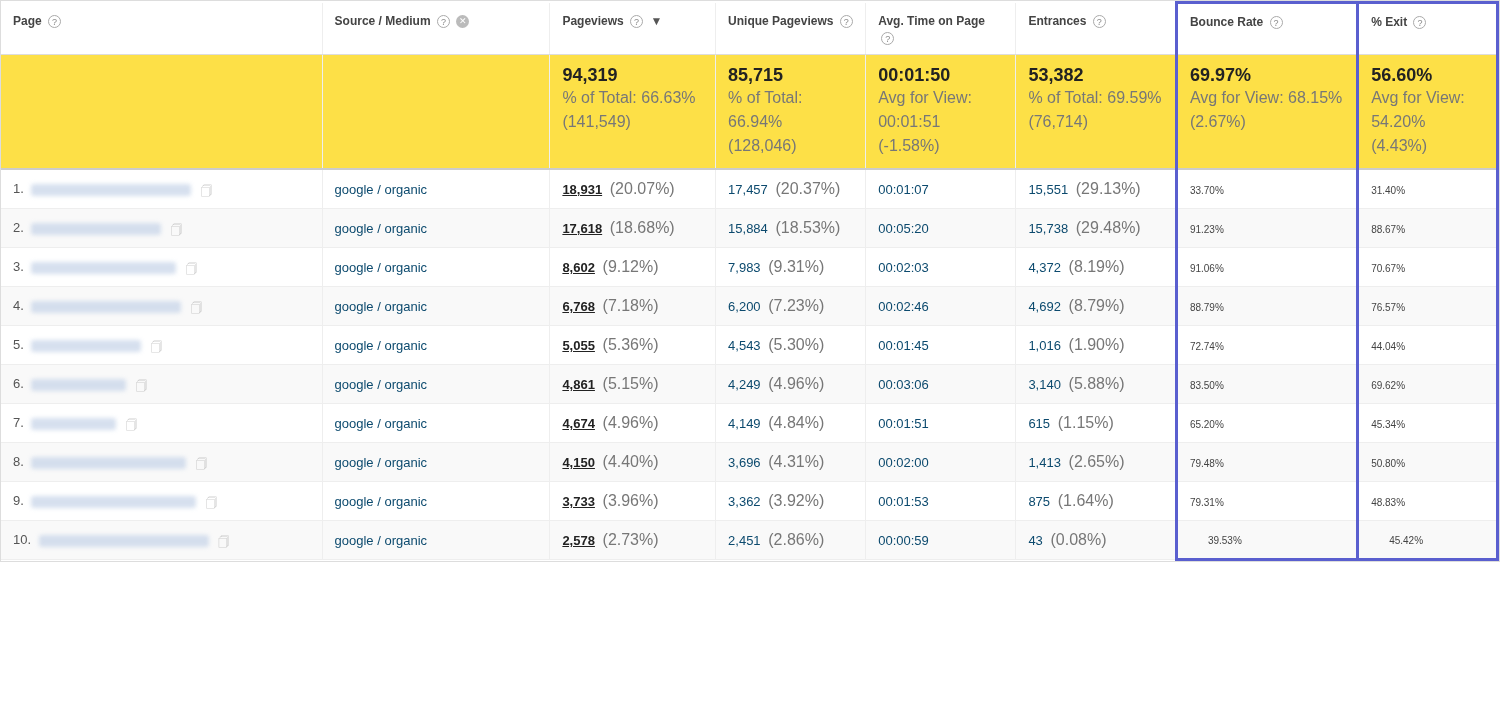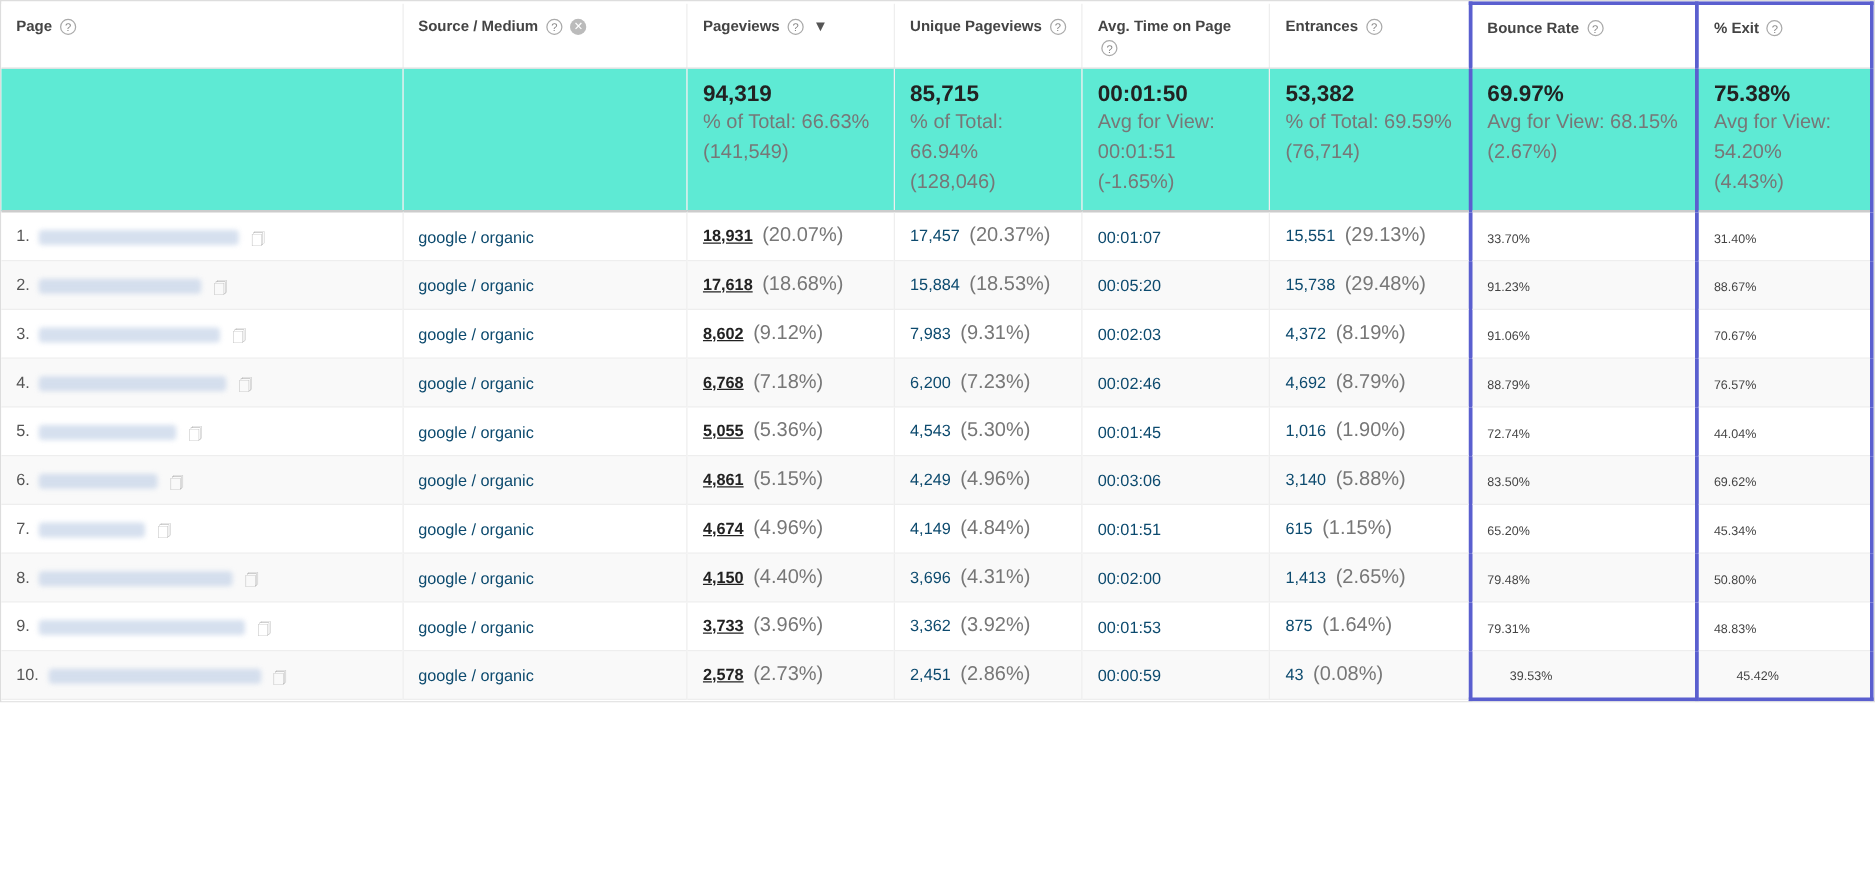--- a/index.html
+++ b/index.html
@@ -34,21 +34,21 @@
       border-right: 1px solid #eee;
       padding: 10px 12px 8px;
       text-align: left;
       vertical-align: top;
       font-weight: normal;
       color: #555;
       font-size: 12px;
       line-height: 1.4;
     }
     thead tr.totals-row td {
-      background: #5eead4;
+      background: #fde047;
       border-bottom: 2px solid #ccc;
       border-right: 1px solid #eee;
       padding: 10px 12px;
       vertical-align: top;
       font-size: 13px;
       color: #333;
     }
 
     .highlighted-header {
       border: 3px solid #5a5fcf !important;
@@ -241,32 +241,32 @@
         <td>
           <span class="total-main">94,319</span>
           <span class="total-sub">% of Total: 66.63% (141,549)</span>
         </td>
         <td>
           <span class="total-main">85,715</span>
           <span class="total-sub">% of Total: 66.94% (128,046)</span>
         </td>
         <td>
           <span class="total-main">00:01:50</span>
-          <span class="total-sub">Avg for View: 00:01:51 (-1.65%)</span>
+          <span class="total-sub">Avg for View: 00:01:51 (-1.58%)</span>
         </td>
         <td>
           <span class="total-main">53,382</span>
           <span class="total-sub">% of Total: 69.59% (76,714)</span>
         </td>
         <td class="highlighted-cell">
           <span class="total-main">69.97%</span>
           <span class="total-sub">Avg for View: 68.15% (2.67%)</span>
         </td>
         <td class="highlighted-cell">
-          <span class="total-main">75.38%</span>
+          <span class="total-main">56.60%</span>
           <span class="total-sub">Avg for View: 54.20% (4.43%)</span>
         </td>
       </tr>
     </thead>
     <tbody id="table-body">
     <tr>
     <td>
       <span class="row-num">1.</span>
       <span class="page-blur" style="width:160px;"></span>
       <span class="copy-icon">🗍</span>

